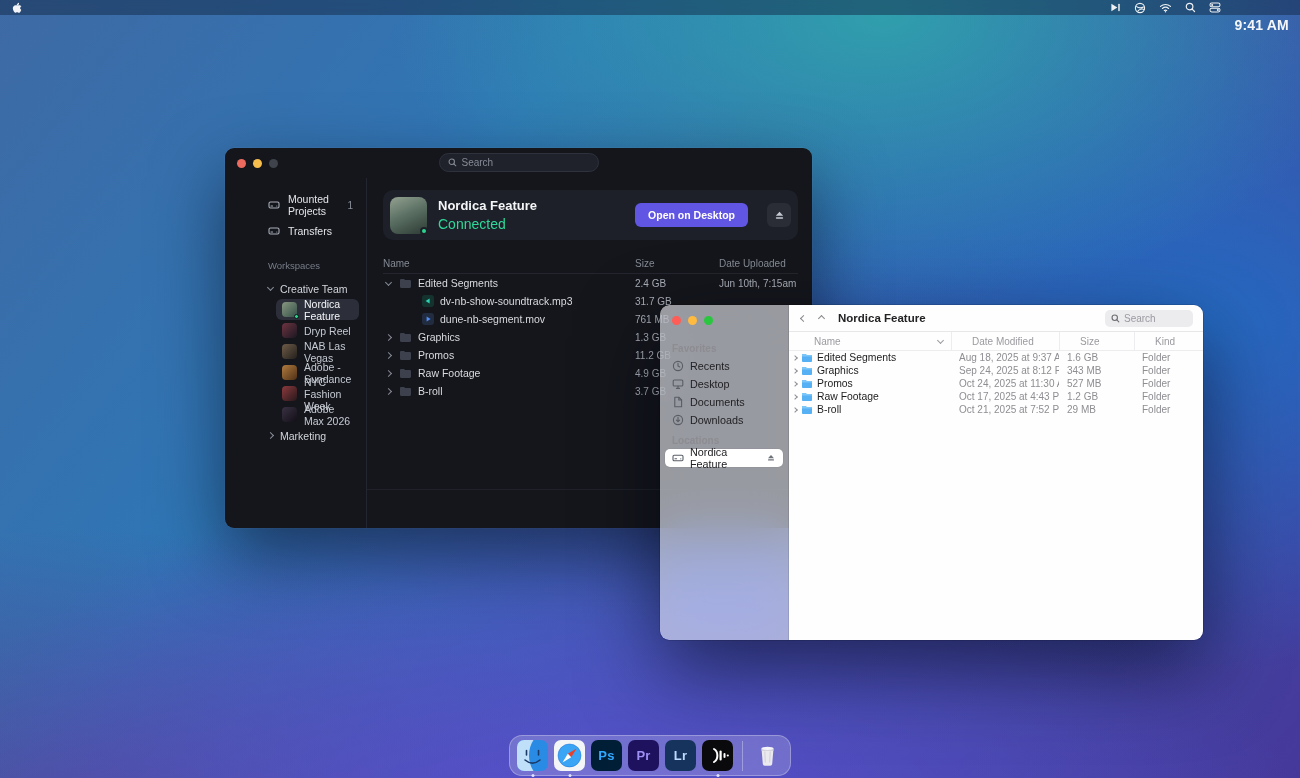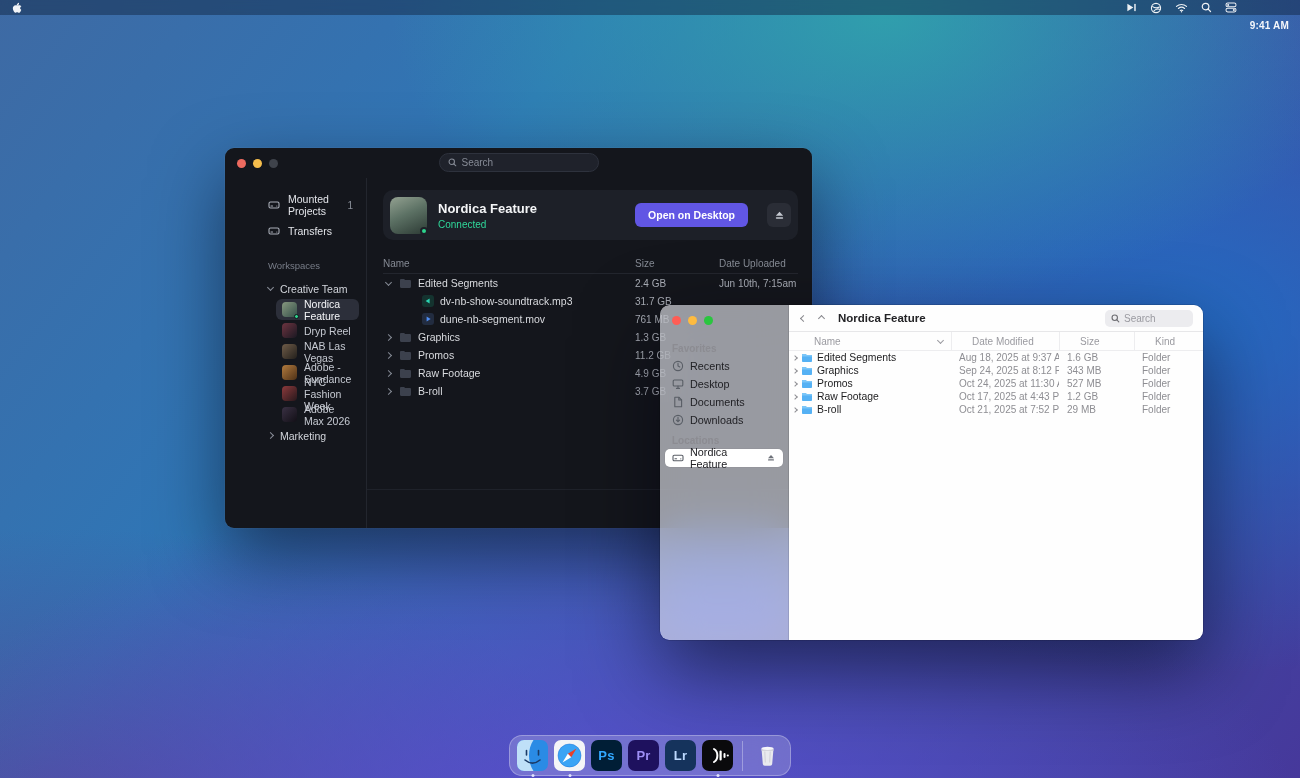--- a/index.html
+++ b/index.html
@@ -22,21 +22,21 @@
     position:absolute; top:0; left:0; right:0; height:15px;
     background:rgba(17,37,66,.48); backdrop-filter:blur(12px);
     display:flex; align-items:center; padding:0 11px;
     color:rgba(255,255,255,.95); font-size:10px; z-index:50;
   }
   .mb-left { display:flex; align-items:center; gap:15px; }
   .mb-item { cursor:default; }
   .mb-item.bold { font-weight:700; }
   .mb-right { margin-left:auto; display:flex; align-items:center; gap:13px; }
   .mb-right svg { display:block; }
-  .mb-clock { font-size:10px; font-weight:600; letter-spacing:.2px;margin-top:35px; }
+  .mb-clock { font-size:14px; font-weight:600; letter-spacing:.2px;margin-top:35px; }
 
   
   .chev { width:5px; height:5px; border-right:1.3px solid currentColor; border-bottom:1.3px solid currentColor; display:inline-block; flex:none; }
   .chev.down  { transform:rotate(45deg); margin-top:-2px; }
   .chev.right { transform:rotate(-45deg); }
   .chev.left  { transform:rotate(135deg); }
   svg { display:block; }
 
   
   .app-window {
@@ -78,21 +78,21 @@
   .brand-name { font-size:10.5px; font-weight:600; color:#eef0f4; }
   .aw-footer .chev { color:#8a8f99; margin-left:2px; }
 
   .aw-main { position:relative; padding:12px 14px 0 16px; }
   .aw-main::after { content:""; position:absolute; left:0; right:0; bottom:38px; border-top:1px solid #1f222a; }
   .aw-card { height:50px; background:#1d2028; border-radius:10px; display:flex; align-items:center; gap:11px; padding:0 7px; }
   .card-thumb { width:37px; height:37px; border-radius:8px; flex:none; position:relative;
     background:linear-gradient(155deg,#93a191 0%,#5d7265 45%,#2c3a34 100%); }
   .card-thumb .dot { position:absolute; right:-1px; bottom:-1px; width:8px; height:8px; border-radius:50%; background:#2dd38d; border:2px solid #1d2028; }
   .card-title { font-size:13px; font-weight:600; color:#f4f5f7; }
-  .card-status { font-size:10px; color:#2fd89a; margin-top:3px; }
+  .card-status { font-size:14px; color:#2fd89a; margin-top:3px; }
   .card-btn { margin-left:auto; height:24px; padding:0 13px; border-radius:6px; background:#6156e4; color:#fff;
     font-size:10.5px; font-weight:600; border:none; display:flex; align-items:center; font-family:inherit; }
   .eject-btn { width:24px; height:24px; margin-left:8px; border-radius:6px; background:#2a2d36; border:none;
     display:flex; align-items:center; justify-content:center; color:#c6cad2; }
 
   .aw-table { margin-top:14px; }
   .aw-thead, .frow { display:grid; grid-template-columns:252px 84px 1fr; align-items:center; }
   .aw-thead { height:20px; font-size:10px; color:#858a94; border-bottom:1px solid #23262e; }
   .frow { height:18px; font-size:10.5px; color:#d8dade; }
   .fname { display:flex; align-items:center; gap:6px; min-width:0; }

